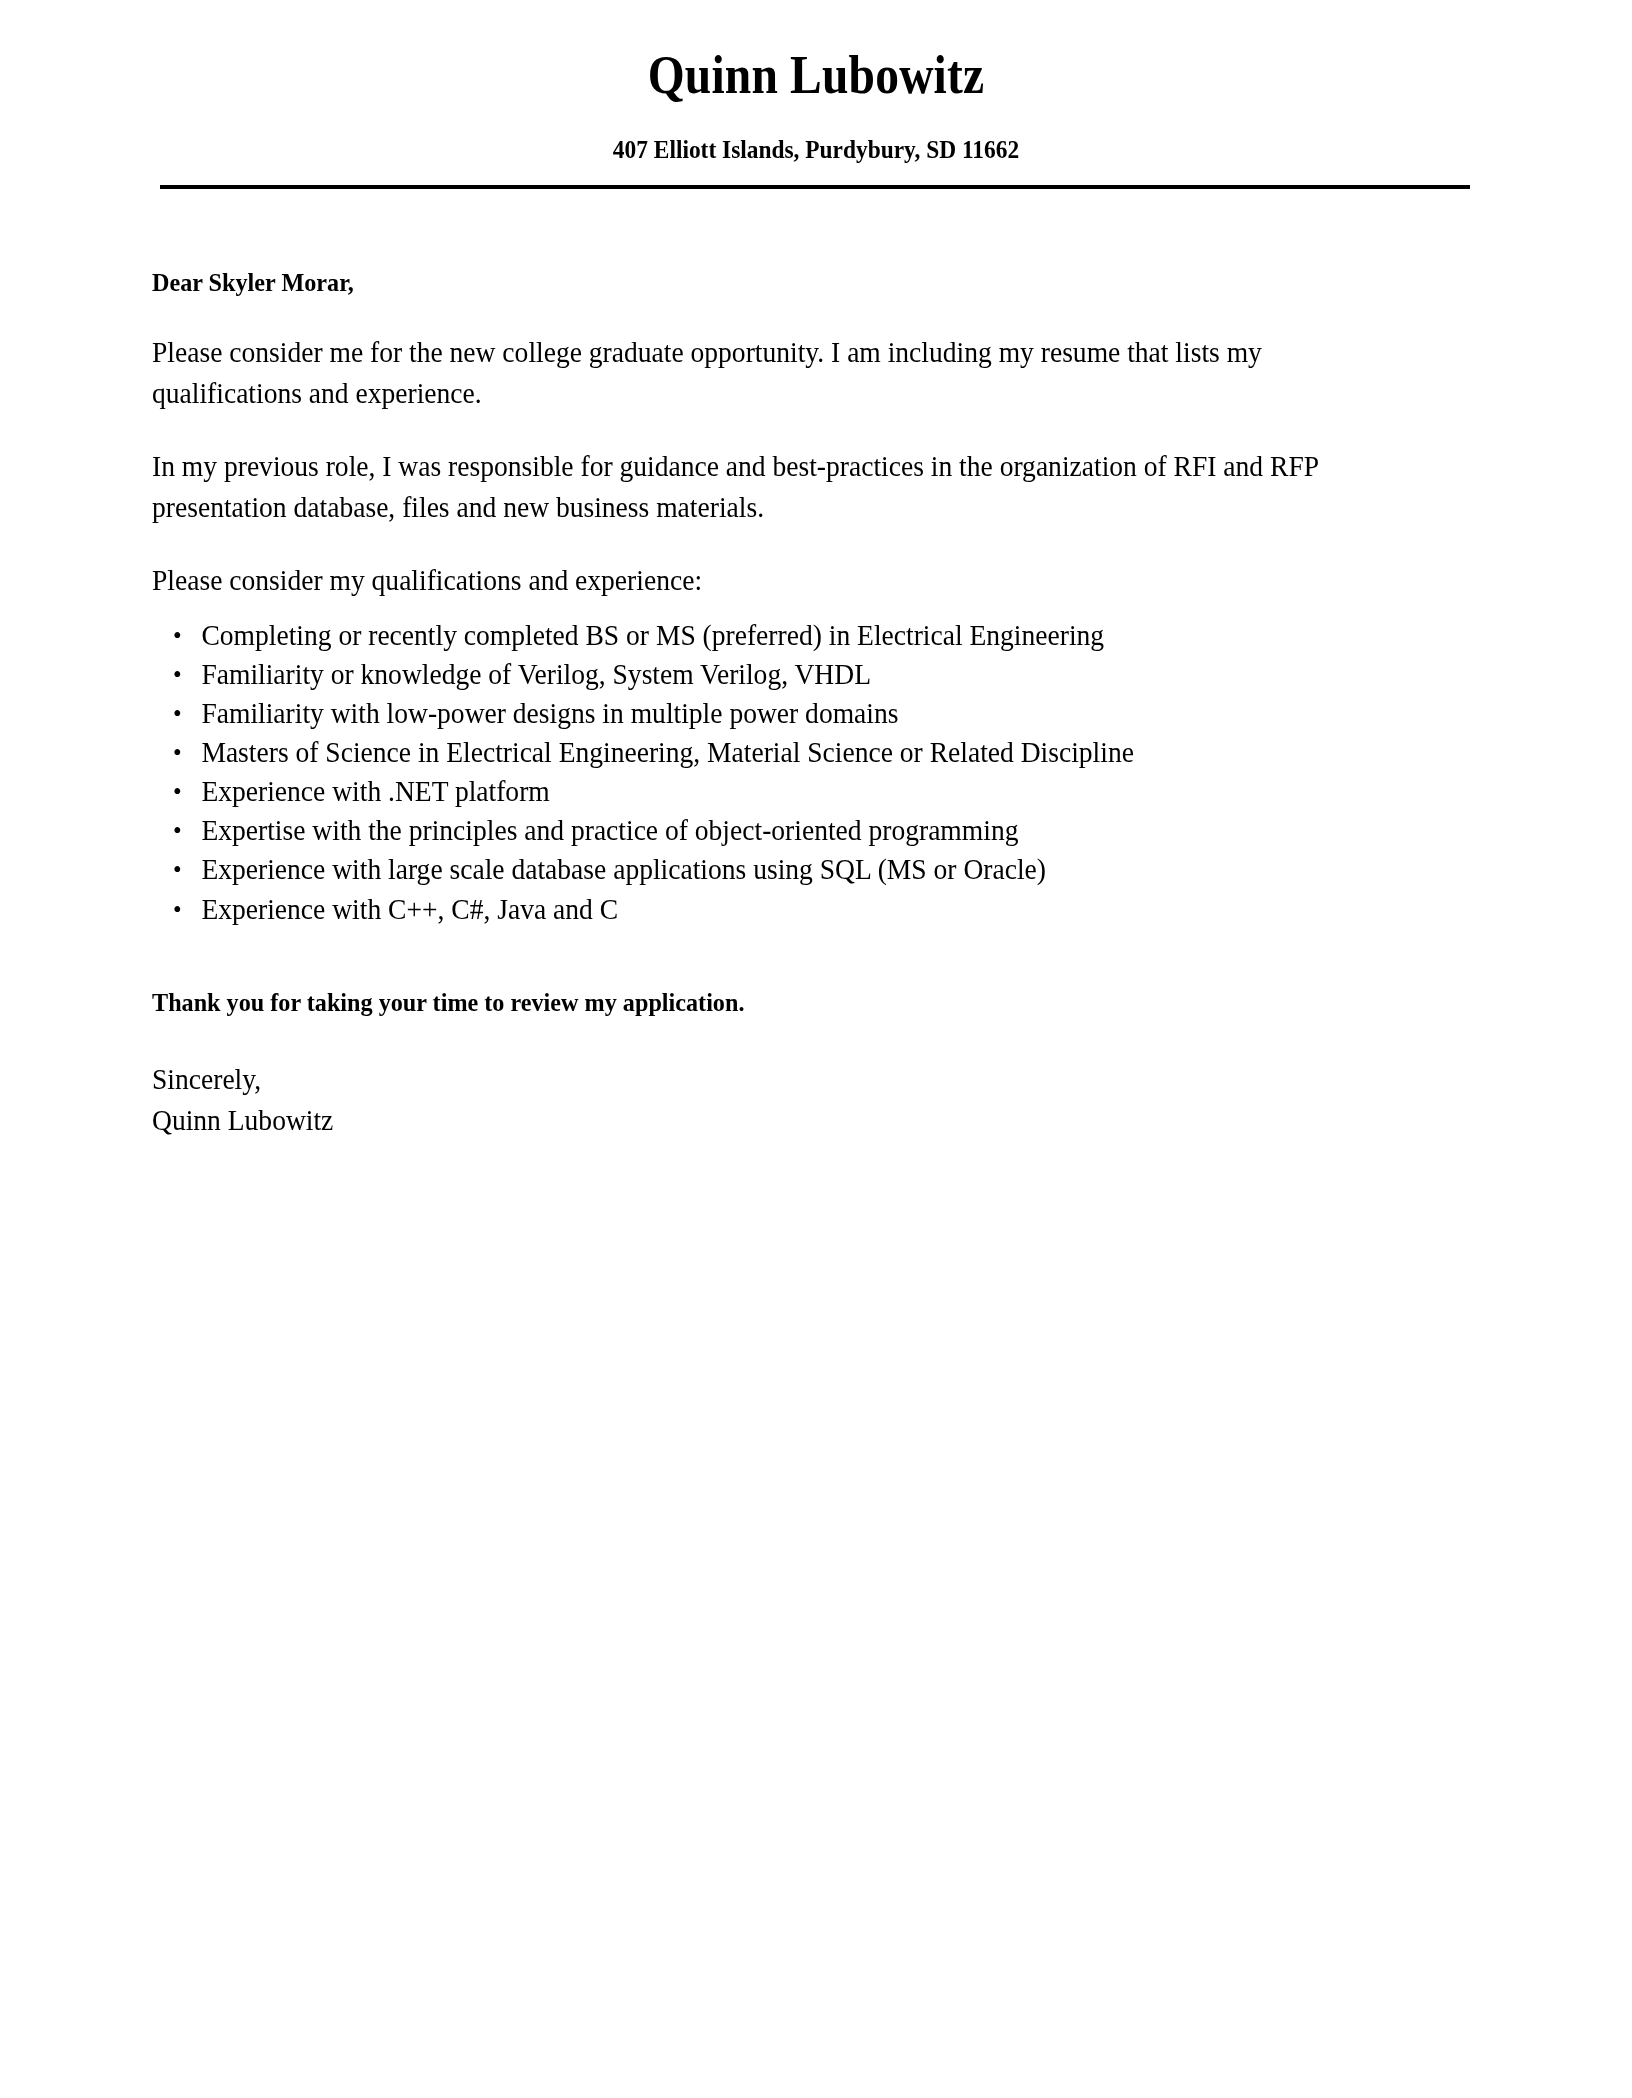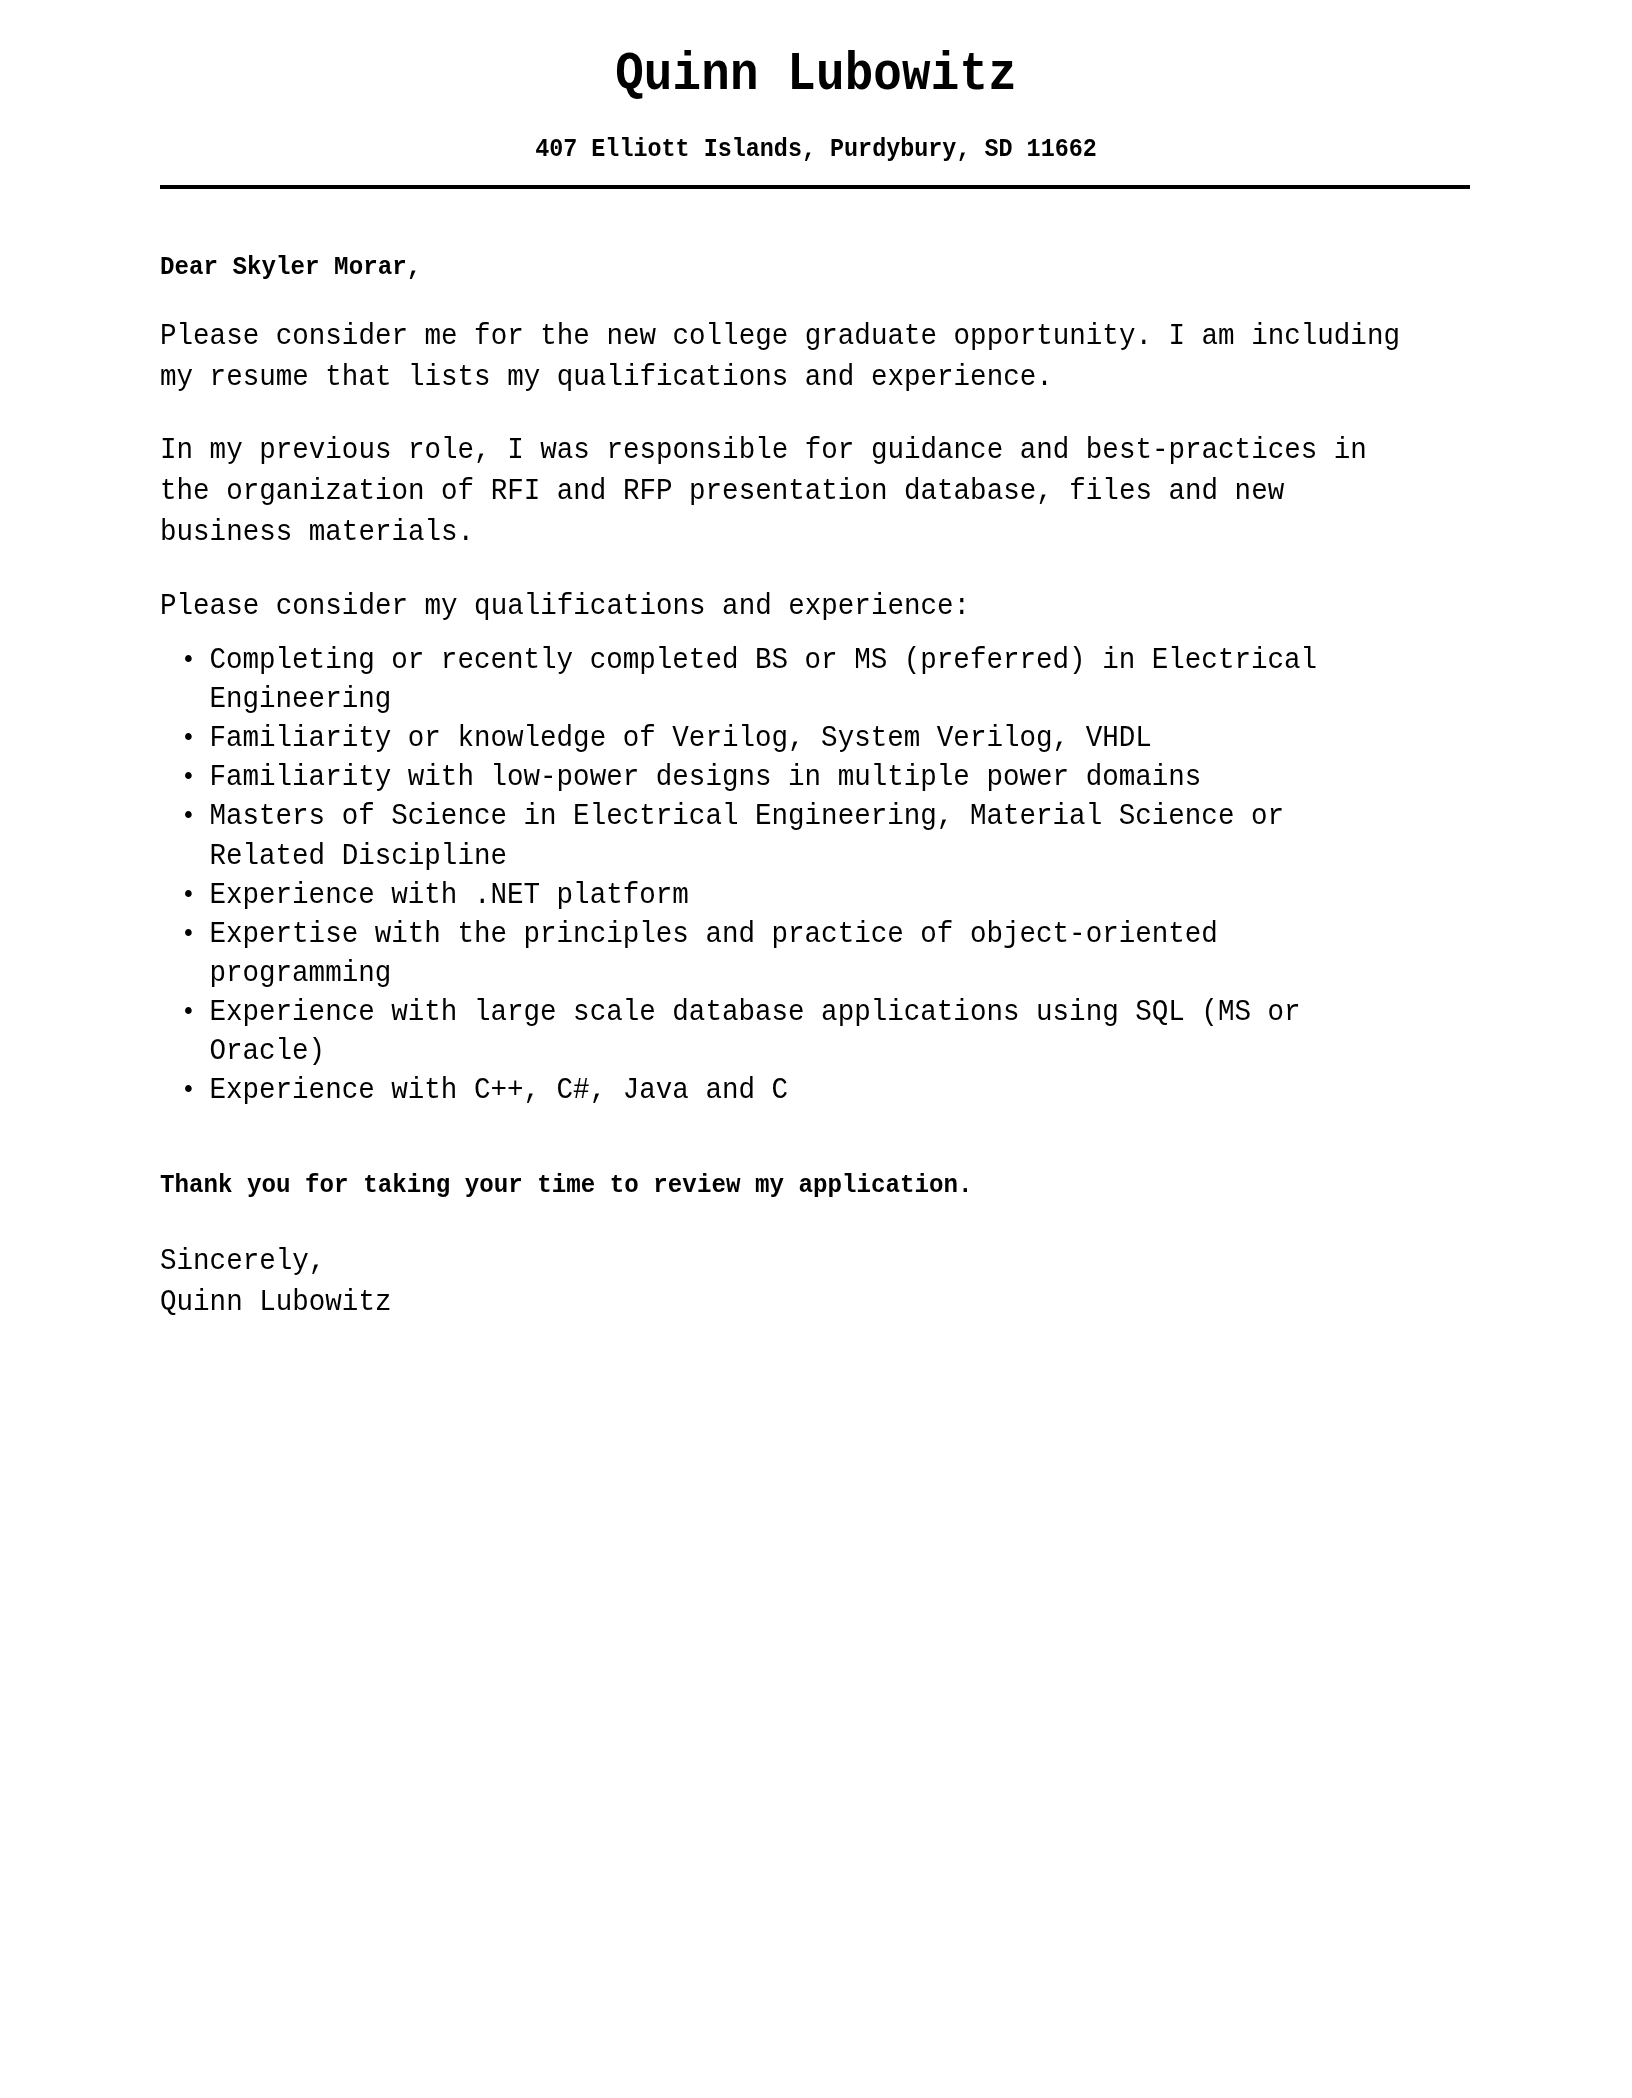--- a/index.html
+++ b/index.html
@@ -15,21 +15,20 @@
     -webkit-font-smoothing: antialiased;
   }
 
   .page {
     position: relative;
     width: 1632px;
     height: 2098px;
     background: #ffffff;
     box-sizing: border-box;
     overflow: hidden;
-    font-family: Liberation Mono, monospace;
   }
 
   
   .letterhead {
     padding-top: 44px;
     text-align: center;
   }
 
   .name-title {
     font-size: 54px;
@@ -54,22 +53,21 @@
   .header-rule {
     margin: 20px 0 0 0;
     height: 4px;
     background: #000000;
     width: 1310px;
     margin-left: 160px;
   }
 
   
   .body-wrap {
-    padding: 0 160px 0 152px;
-    margin-left: 8px;
+    padding: 16px 160px 0 152px;
   }
 
   .salutation {
     font-size: 26px;
     font-weight: bold;
     margin: 0;
     padding-top: 62px;
     line-height: 1.25;
     transform: scaleX(0.93);
     transform-origin: left top;

